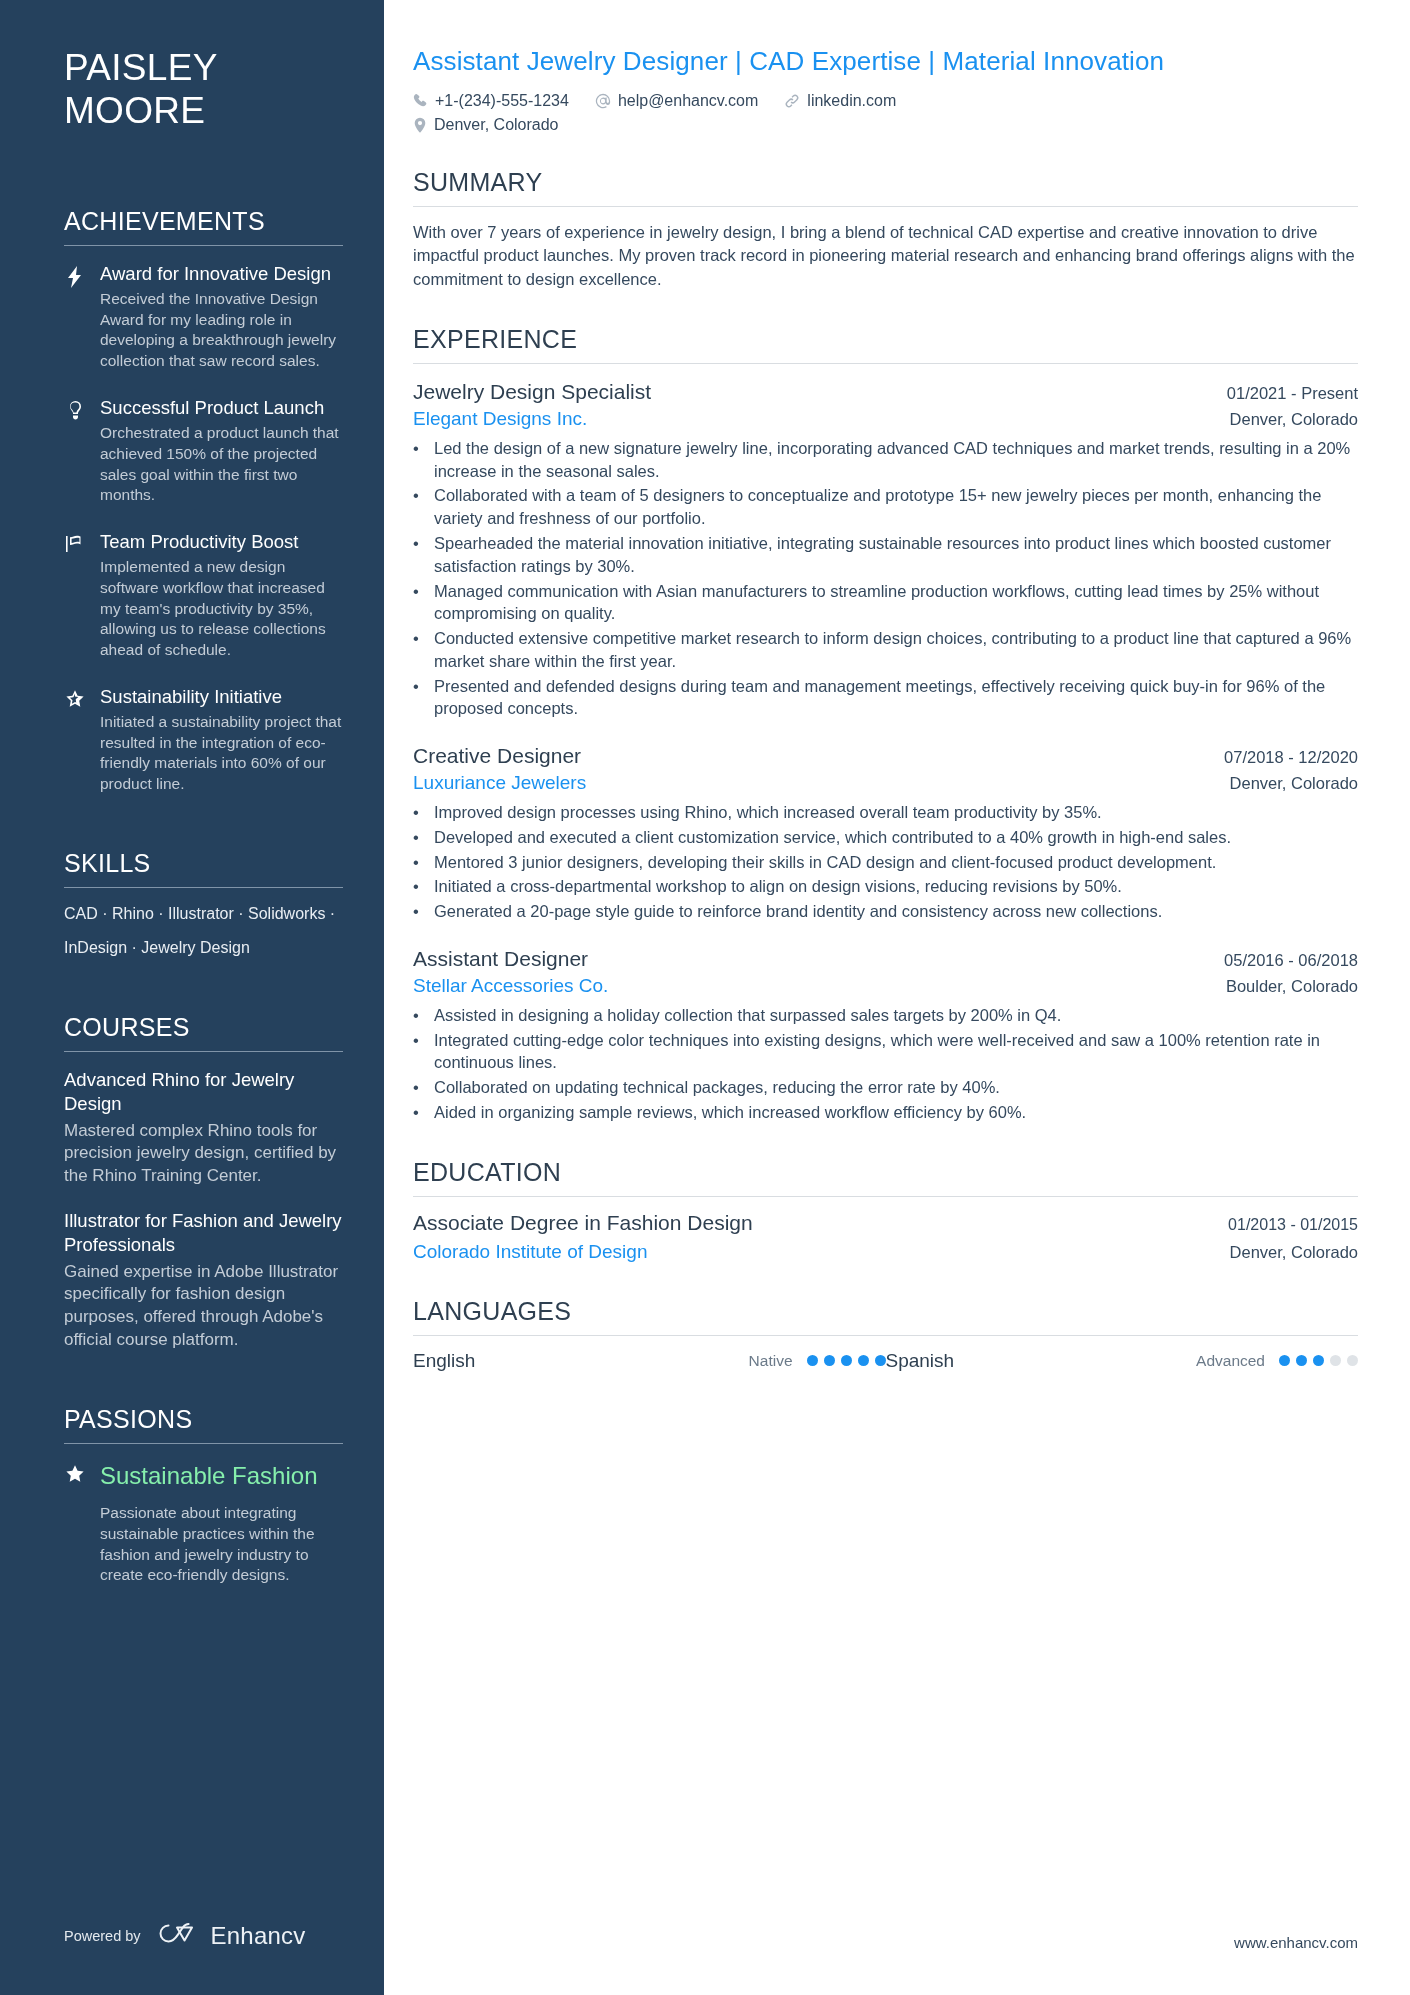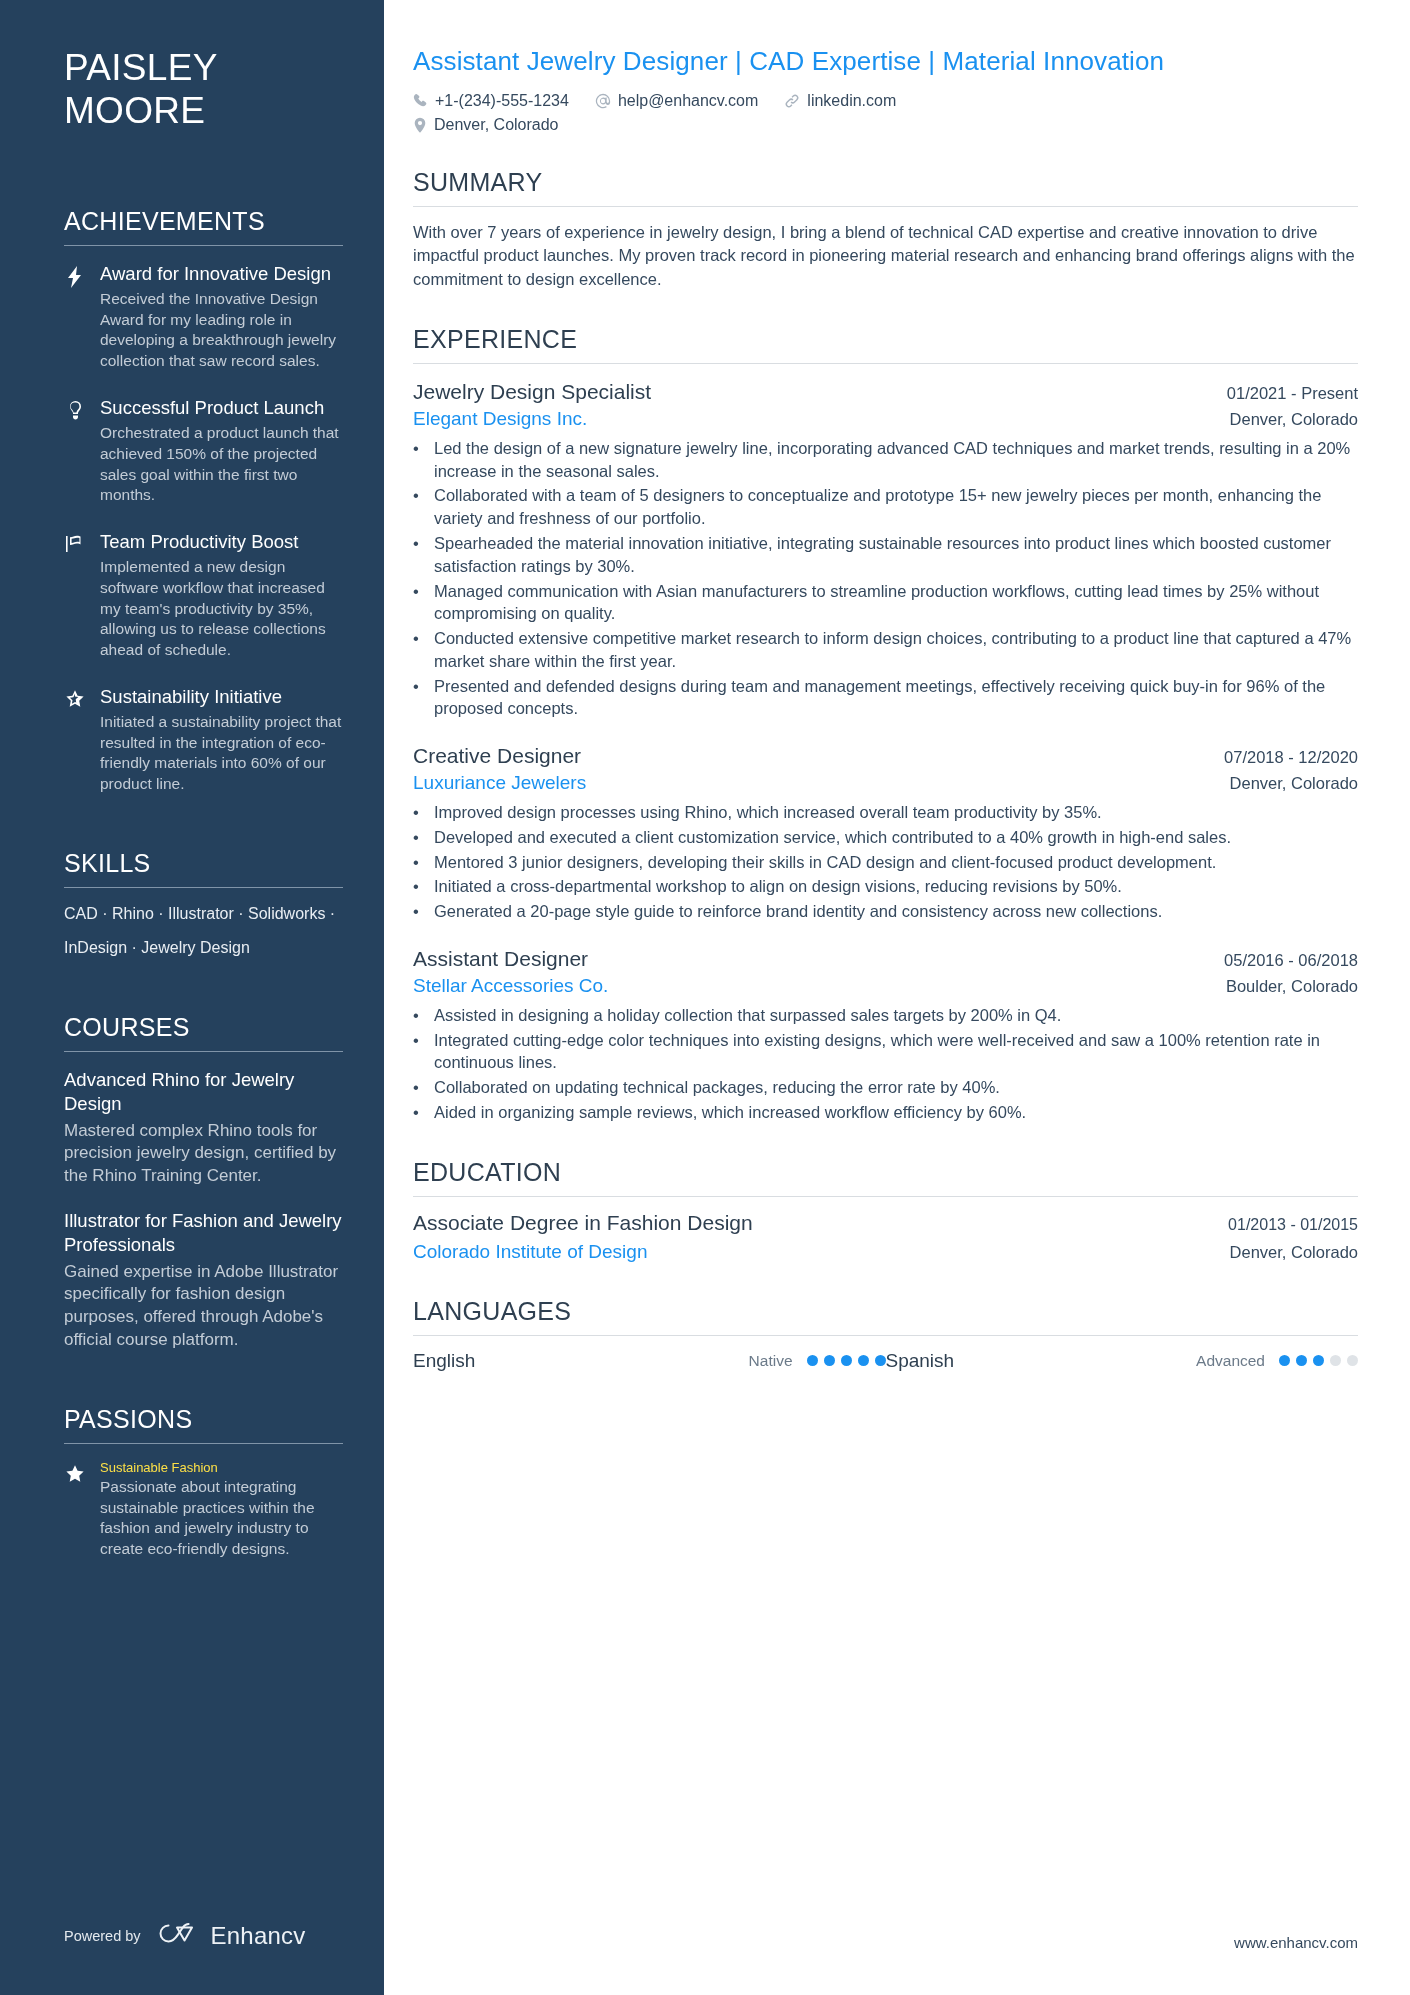--- a/index.html
+++ b/index.html
@@ -35,21 +35,21 @@
   .ach-title { font-size: 18.5px; line-height: 1.28; color:#ffffff; margin-bottom: 4px; }
   .ach-desc { font-size: 15.5px; line-height: 1.33; color:#c3ccd6; }
 
   .skills-line { font-size: 16px; line-height: 1.3; color:#e9eef3; margin-bottom: 14px; }
 
   .course { margin-bottom: 22px; }
   .course-title { font-size: 18.5px; line-height: 1.28; color:#ffffff; margin-bottom: 4px; }
   .course-desc { font-size: 17px; line-height: 1.33; color:#c3ccd6; }
 
   .passion { display:flex; gap:14px; }
-  .passion-title { font-size: 13px; line-height: 1.3; color:#fde047; margin-bottom: 0; }
+  .passion-title { font-size: 24px; line-height: 1.3; color:#86efac; margin-bottom: 12px; }
   .passion-desc { font-size: 15.5px; line-height: 1.33; color:#c3ccd6; }
 
   .powered {
     position: absolute; left: 64px; bottom: 44px;
     display: flex; align-items: center; gap: 14px;
   }
   .powered-label { font-size: 14.5px; color:#e4e9ee; }
   .enhancv-word { font-size: 24px; color:#eef2f6; letter-spacing:.2px; }
 
   
@@ -282,21 +282,21 @@
           <div class="bullet">
               <span class="dot">•</span>
               <span>Spearheaded the material innovation initiative, integrating sustainable resources into product lines which boosted customer satisfaction ratings by 30%.</span>
             </div>
           <div class="bullet">
               <span class="dot">•</span>
               <span>Managed communication with Asian manufacturers to streamline production workflows, cutting lead times by 25% without compromising on quality.</span>
             </div>
           <div class="bullet">
               <span class="dot">•</span>
-              <span>Conducted extensive competitive market research to inform design choices, contributing to a product line that captured a 47% market share within the first year.</span>
+              <span>Conducted extensive competitive market research to inform design choices, contributing to a product line that captured a 96% market share within the first year.</span>
             </div>
           <div class="bullet">
               <span class="dot">•</span>
               <span>Presented and defended designs during team and management meetings, effectively receiving quick buy-in for 96% of the proposed concepts.</span>
             </div>
         </div>
       </div>
 
       <div class="job">
         <div class="job-row">

